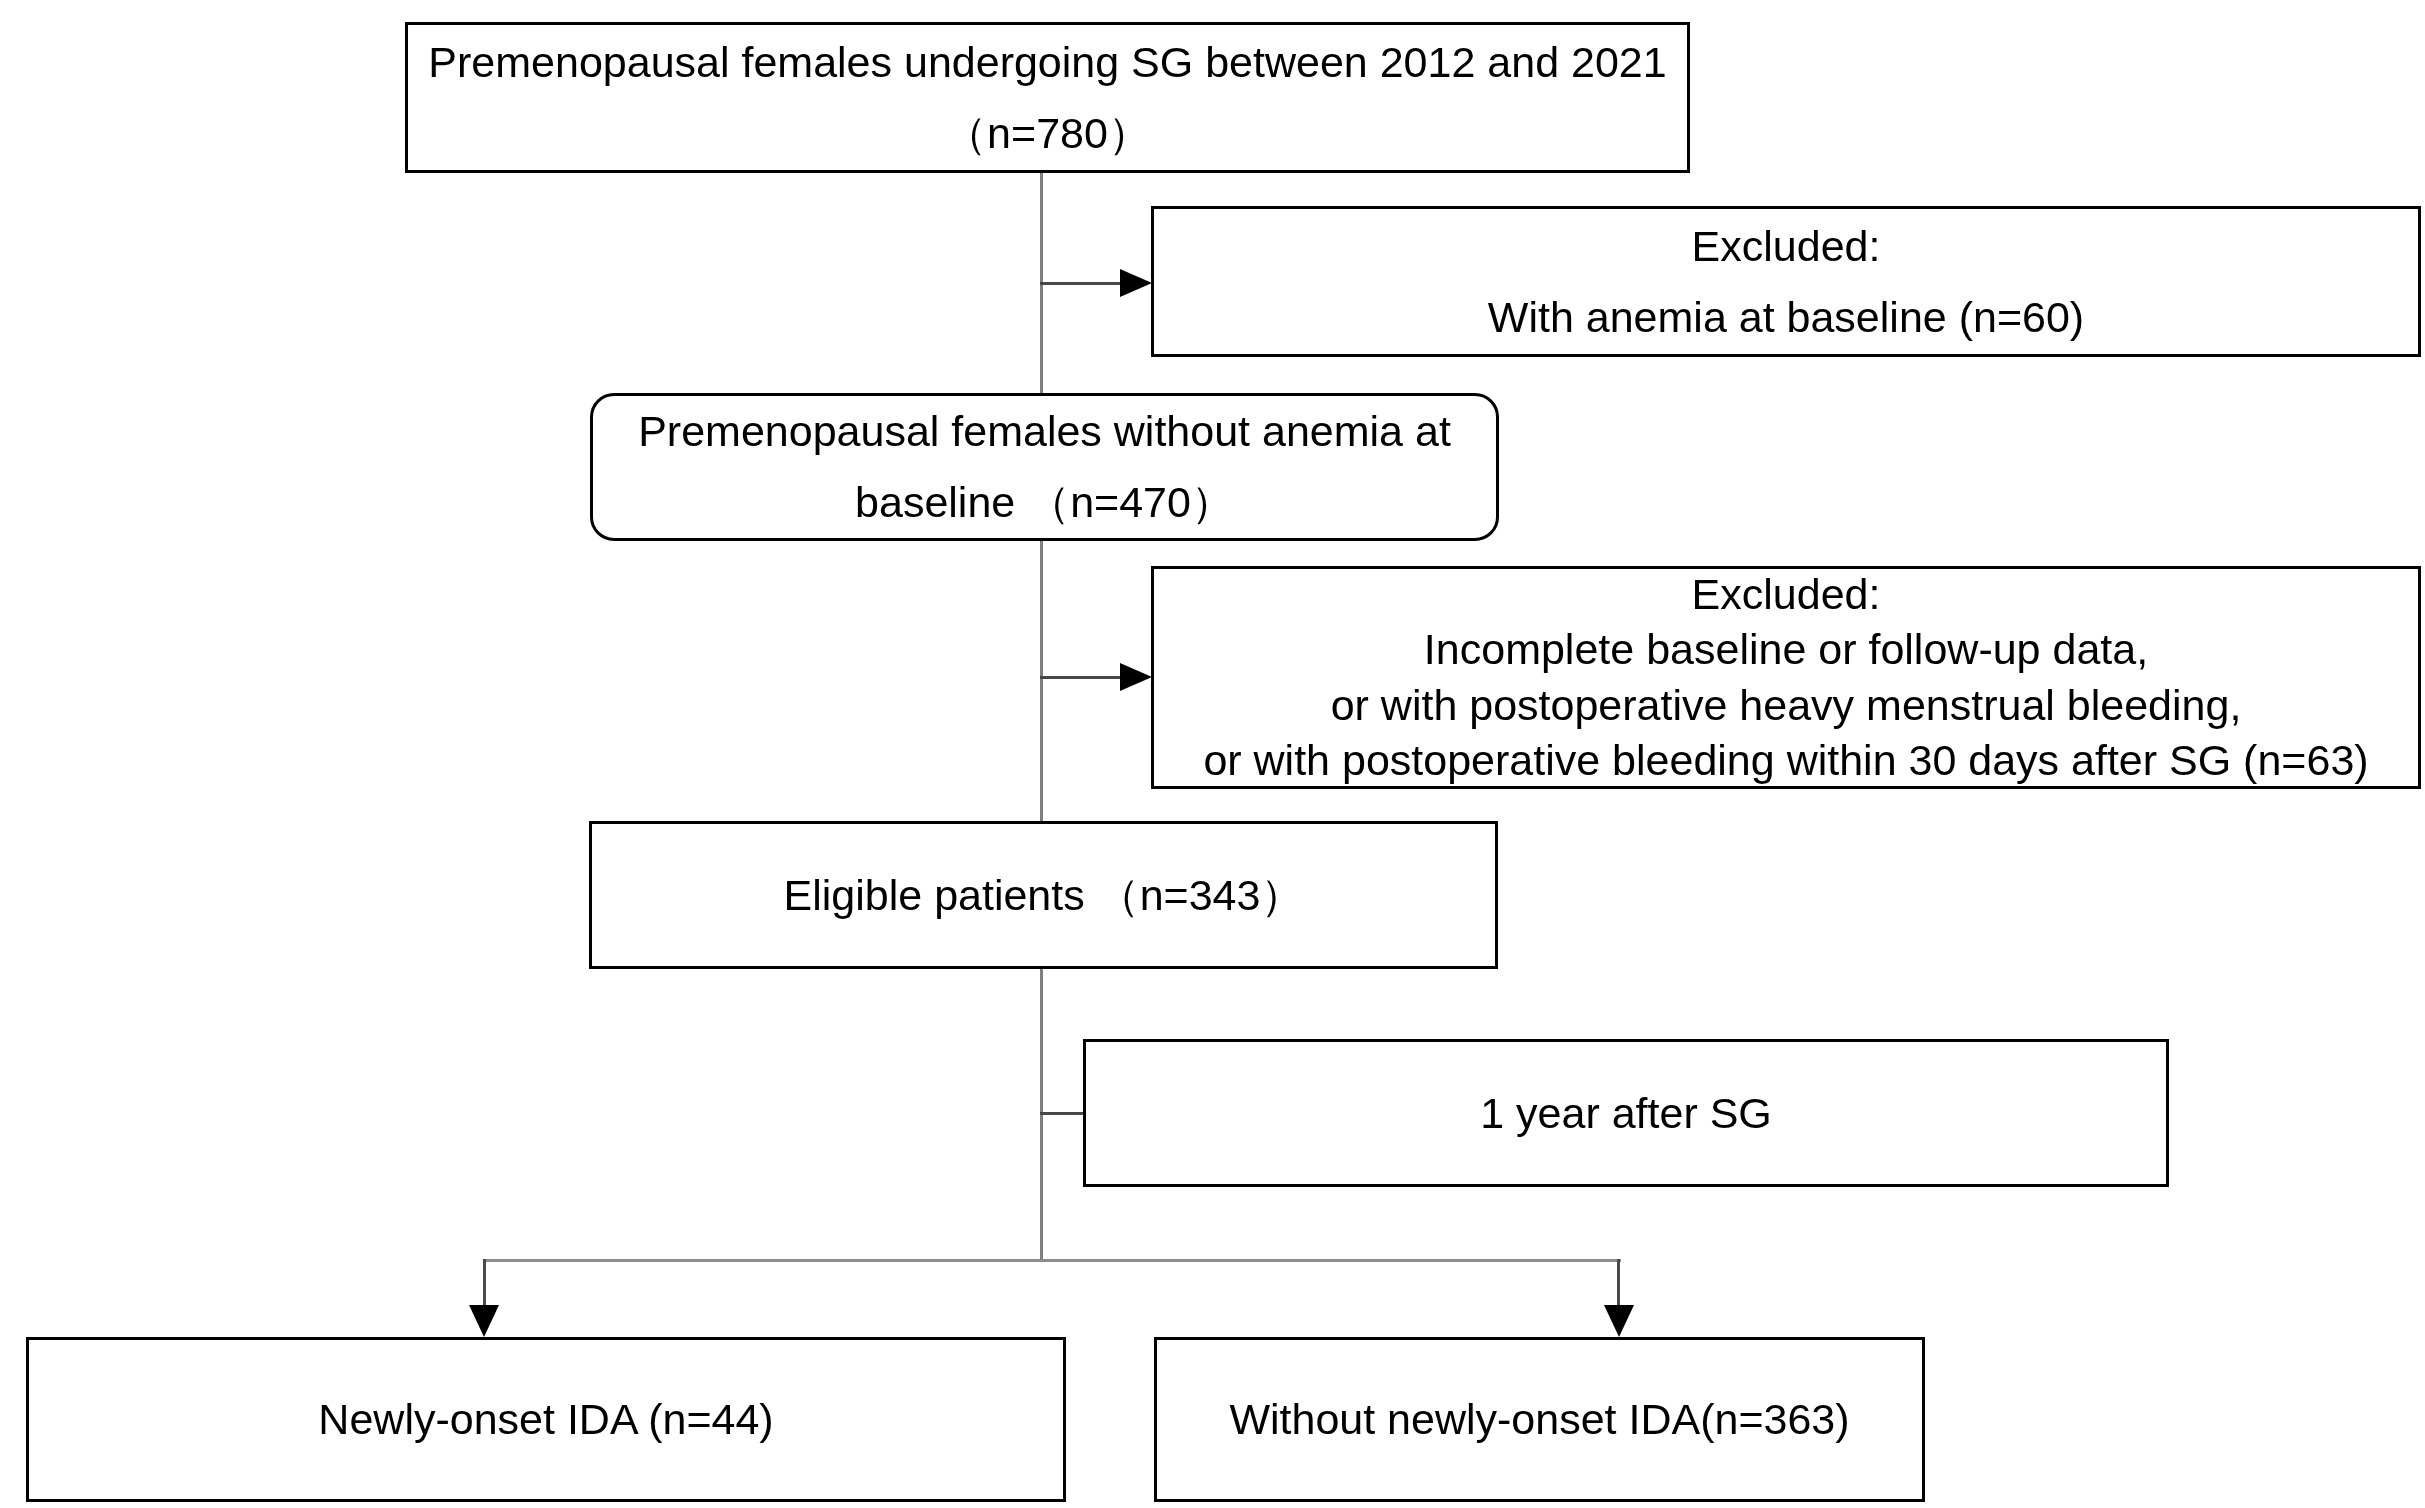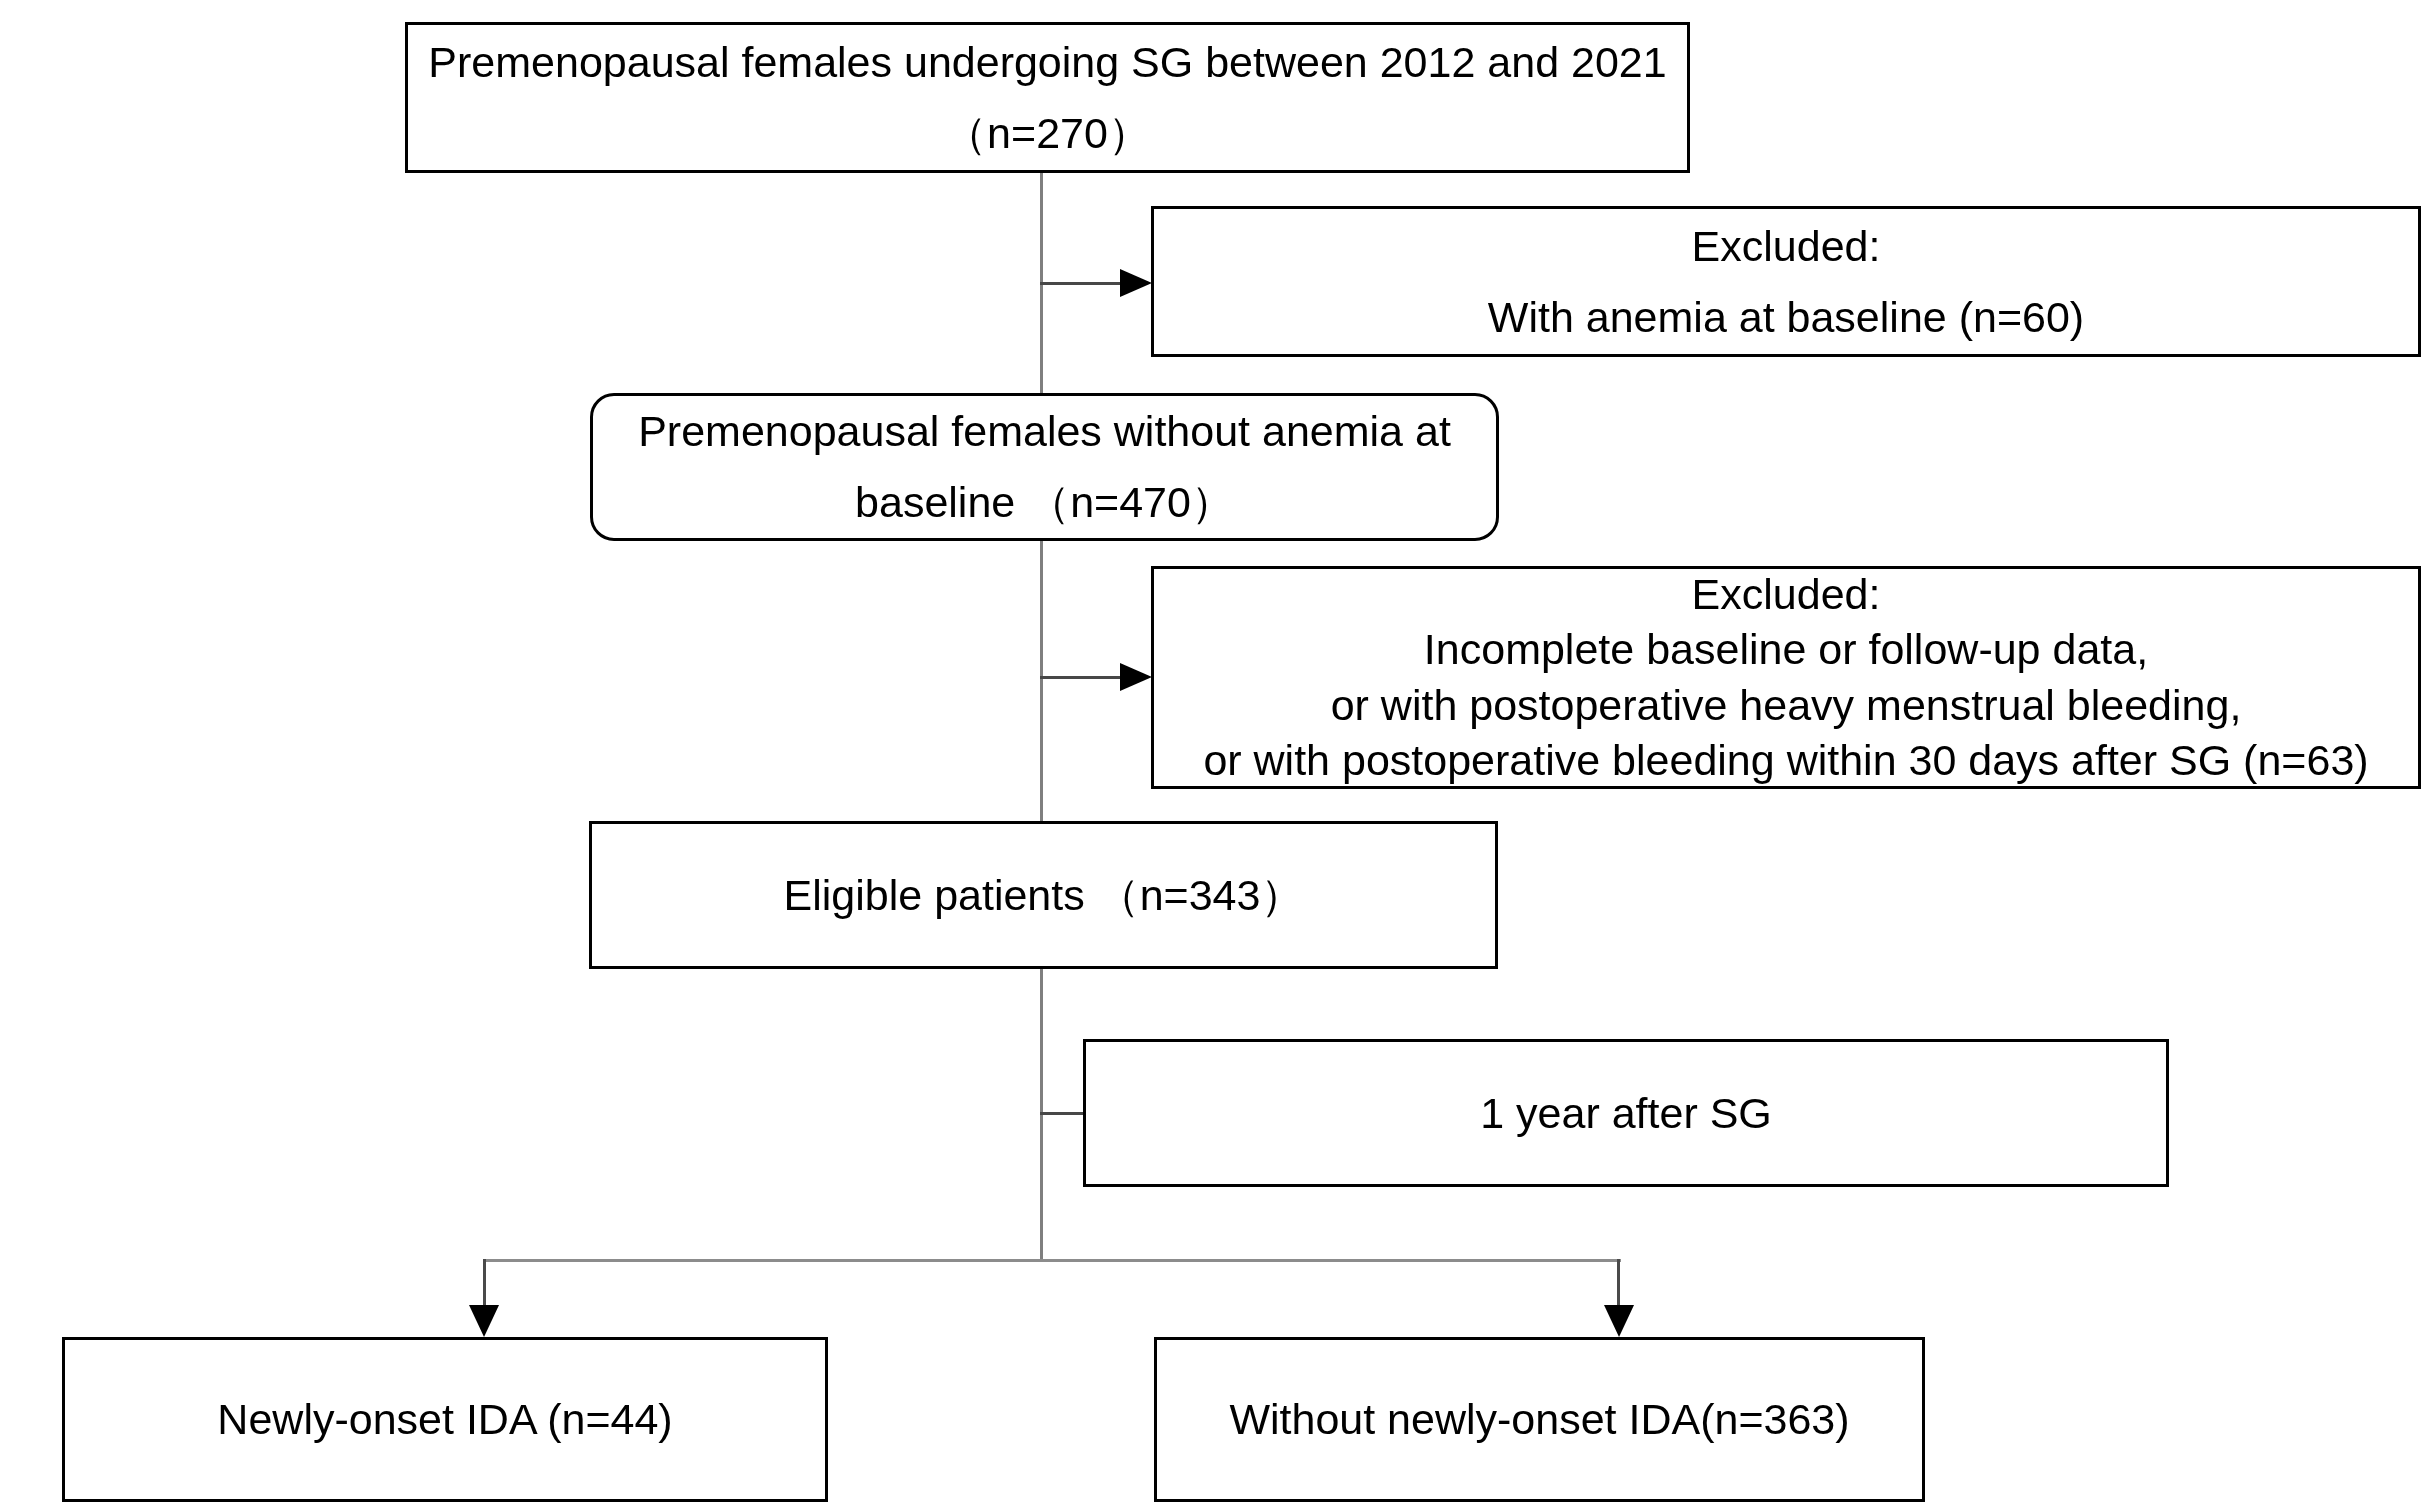--- a/index.html
+++ b/index.html
@@ -32,21 +32,21 @@
   .box .line { display: block; white-space: nowrap; }
   .box.tight { line-height: 1.28; }
 
   
   #box-top        { left: 405px;  top: 22px;   width: 1285px; height: 151px; }
   #box-excluded1  { left: 1151px; top: 206px;  width: 1270px; height: 151px; }
   #box-no-anemia  { left: 590px;  top: 393px;  width: 909px; height: 148px; border-radius: 24px; }
   #box-excluded2  { left: 1151px; top: 566px;  width: 1270px; height: 223px; }
   #box-eligible   { left: 589px;  top: 821px; width: 909px; height: 148px; }
   #box-one-year   { left: 1083px; top: 1039px; width: 1086px; height: 148px; }
-  #box-ida        { left: 26px;   top: 1337px; width: 766px; height: 165px; margin-left: 36px; }
+  #box-ida        { left: 26px;   top: 1337px; width: 1040px; height: 165px; }
   #box-no-ida     { left: 1154px; top: 1337px; width: 771px; height: 165px; }
 
   
   .conn { position: absolute; background: #7f7f7f; }
   #v1 { left: 1040px; top: 173px;  width: 2.7px; height: 220px; }
   #v2 { left: 1040px; top: 541px;  width: 2.7px; height: 280px; }
   #v3 { left: 1040px; top: 969px; width: 2.7px; height: 293px; }
   #hsplit { left: 483px; top: 1259px; width: 1138px; height: 3.4px; background: #8c8c8c; }
   #dropL { left: 483px;  top: 1259px; width: 2.7px; height: 49px; background: #4a4a4a; }
   #dropR { left: 1617px; top: 1259px; width: 2.7px; height: 49px; background: #4a4a4a; }
@@ -88,21 +88,21 @@
   <div class="head-right" id="a1h"></div>
   <div class="shaft" id="a2s"></div>
   <div class="head-right" id="a2h"></div>
   <div class="shaft" id="a3s"></div>
   <div class="head-right" id="a3h"></div>
   <div class="head-down" id="dLh"></div>
   <div class="head-down" id="dRh"></div>
 
   <div class="box" id="box-top">
     <span class="line">Premenopausal females undergoing SG between 2012 and 2021</span>
-    <span class="line">（n=270）</span>
+    <span class="line">（n=780）</span>
   </div>
 
   <div class="box" id="box-excluded1">
     <span class="line">Excluded:</span>
     <span class="line">With anemia at baseline (n=60)</span>
   </div>
 
   <div class="box" id="box-no-anemia">
     <span class="line">Premenopausal females without anemia at</span>
     <span class="line">baseline （n=470）</span>

